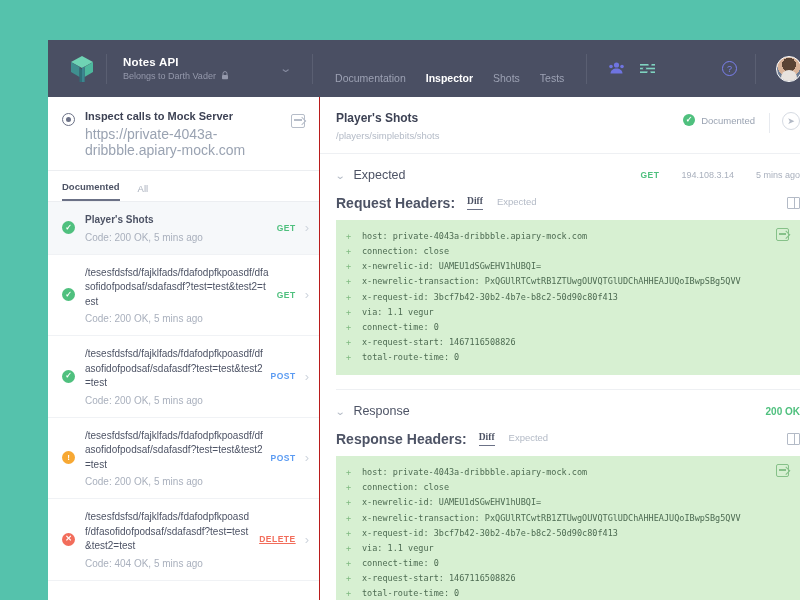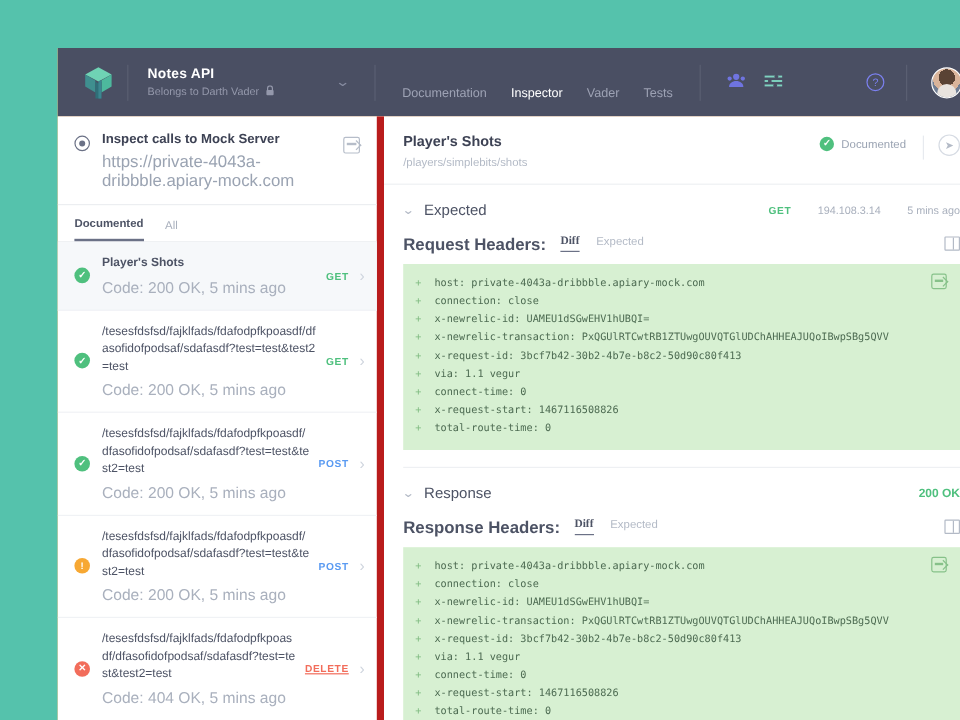--- a/index.html
+++ b/index.html
@@ -32,21 +32,21 @@
   .proj-title { color: #ffffff; font-size: 11.5px; font-weight: bold; letter-spacing: .2px; }
   .proj-sub { color: #9498ab; font-size: 9px; margin-top: 3px; display: flex; align-items: center; gap: 5px; }
   .lock { display: inline-block; }
   .caret {
     margin-left: 52px; color: #878ca1; font-size: 11px; cursor: pointer;
     transform: scaleX(1.4);
   }
   .navdiv { width: 1px; height: 30px; background: #5a5f72; margin-left: 22px; }
   .nav { display: flex; align-items: center; gap: 20px; margin-left: 22px; margin-top: 18px; }
   .nav a { color: #9da2b4; font-size: 10.5px; text-decoration: none; cursor: pointer; }
-  .nav a.active { color: #ffffff; font-weight: normal; }
+  .nav a.active { color: #ffffff; font-weight: bold; }
   .nav-icons { display: flex; align-items: center; gap: 16px; margin-left: 22px; }
   .spacer { flex: 1; }
   .help {
     width: 15px; height: 15px; border-radius: 50%;
     border: 1.2px solid #7b80ef; color: #7b80ef;
     font-size: 9px; display: flex; align-items: center; justify-content: center;
     cursor: pointer;
   }
   .avatar {
     width: 26px; height: 26px; border-radius: 50%;
@@ -57,21 +57,21 @@
     cursor: pointer;
   }
   .avatar::after {
     content:""; position:absolute; left:50%; top:58%;
     width:16px; height:16px; margin-left:-8px; border-radius:50% 50% 0 0;
     background:#e8e3de;
   }
 
   
   .body { display: flex; height: 503px; }
-  .left { width: 272px; border-right: 6px solid #b91c1c; background:#fff; }
+  .left { width: 272px; border-right: 1px solid #b91c1c; background:#fff; }
   .right { flex: 1; background: #fff; overflow: hidden; position: relative; }
 
   
   .mock {
     padding: 13px 14px 12px 14px;
     display: flex; align-items: flex-start;
     border-bottom: 1px solid #eceef1;
   }
   .mock-dot {
     width: 13px; height: 13px; border-radius: 50%;
@@ -112,21 +112,21 @@
     width: 13px; height: 13px; border-radius: 50%;
     flex: 0 0 auto; display:flex; align-items:center; justify-content:center;
     color:#fff; font-size:8px; font-weight:bold; line-height:1;
   }
   .status.ok { background: #4fc07e; }
   .status.warn { background: #f7a833; }
   .status.err { background: #f26d5b; }
   .call-body { flex: 1; margin-left: 10px; min-width: 0; }
   .call-name { font-size: 10px; color: #4d5365; line-height: 1.45; word-break: break-all; }
   .call-name.bold { font-weight: bold; }
-  .call-code { font-size: 13px; color: #a9b0bd; margin-top: 4px; }
+  .call-code { font-size: 10px; color: #a9b0bd; margin-top: 4px; }
   .verb { font-size: 8.5px; font-weight: bold; letter-spacing: .5px; margin-left: 6px; flex:0 0 auto;}
   .verb.get { color: #4fc07e; }
   .verb.post { color: #5b9bf2; }
   .verb.delete { color: #f26d5b; text-decoration: underline; }
   .chev { margin-left: 9px; color: #cfd5de; font-size: 13px; flex:0 0 auto; }
 
   
   .rhead { padding: 14px 16px 12px 16px; border-bottom: 1px solid #eef0f3; display: flex; align-items: flex-start; }
   .rhead-txt { flex: 1; }
   .rhead-title { font-size: 12px; font-weight: bold; color: #3d4254; }
@@ -216,21 +216,21 @@
             <rect x="1" y="4" width="6" height="4.3" rx="0.8" fill="#9498ab"></rect>
           </svg>
         </span>
       </div>
     </div>
     <div class="caret">⌄</div>
     <div class="navdiv"></div>
     <div class="nav">
       <a>Documentation</a>
       <a class="active">Inspector</a>
-      <a>Vader</a>
+      <a>Shots</a>
       <a>Tests</a>
     </div>
     <div class="navdiv"></div>
     <div class="nav-icons">
       <span>
         <svg width="15" height="12" viewBox="0 0 15 12">
           <circle cx="7.5" cy="3" r="2.6" fill="#6f74e0"></circle>
           <path d="M1.5 11.5c0-3 2.7-5 6-5s6 2 6 5z" fill="#6f74e0"></path>
           <circle cx="2" cy="4.5" r="1.8" fill="#6f74e0"></circle>
           <circle cx="13" cy="4.5" r="1.8" fill="#6f74e0"></circle>

